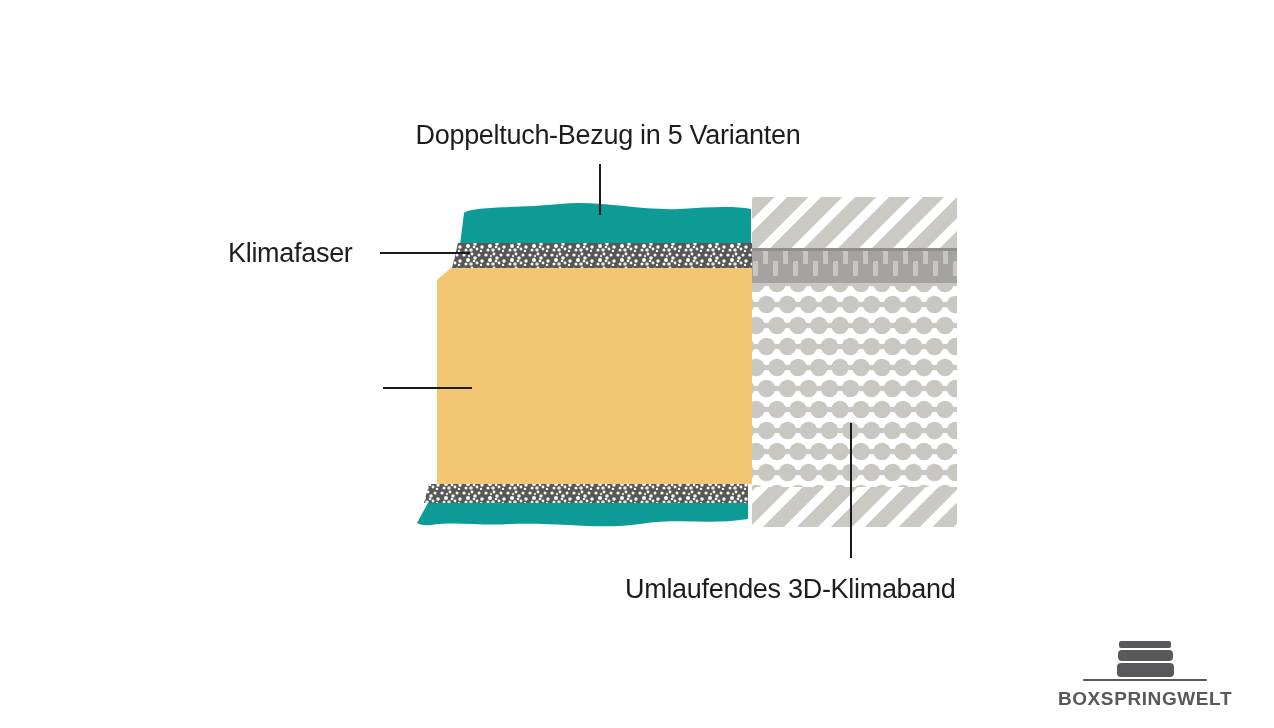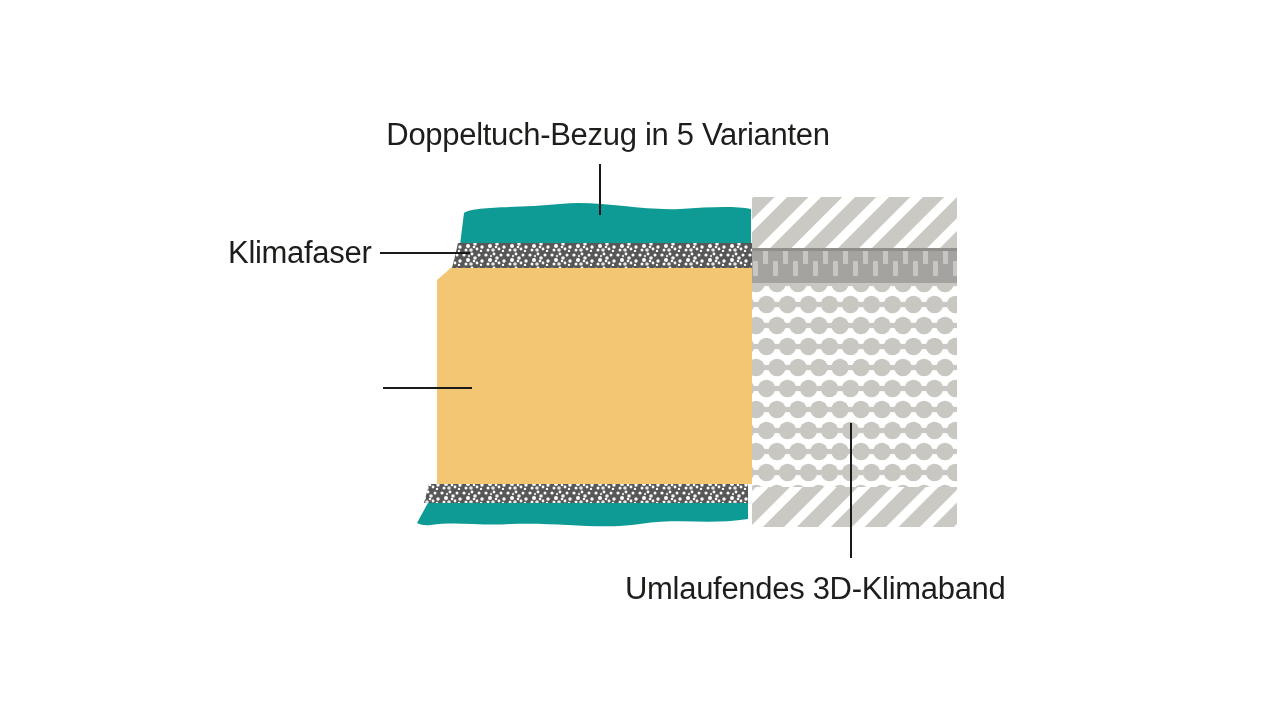--- a/index.html
+++ b/index.html
@@ -16,21 +16,21 @@
     overflow: hidden;
   }
   .diagram-svg {
     position: absolute;
     left: 0;
     top: 0;
   }
   .label {
     position: absolute;
     color: #1d1d1b;
-    font-size: 31px;
+    font-size: 27px;
     letter-spacing: -0.3px;
     white-space: nowrap;
     line-height: 32px;
   }
   .label-title {
     left: 608px;
     top: 119px;
     transform: translateX(-50%);
     text-align: center;
   }
@@ -158,14 +158,23 @@
     </g>
   </svg>
 
   <div class="label label-title">Doppeltuch-Bezug in 5 Varianten</div>
 
   <div class="label label-klimafaser">Klimafaser</div>
 
 
   <div class="label label-klimaband">Umlaufendes 3D-Klimaband</div>
 
+  <div class="logo">
+    <div style="display:flex;flex-direction:column;align-items:center;">
+      <div class="logo-bar logo-bar1"></div>
+      <div class="logo-bar logo-bar2"></div>
+      <div class="logo-bar logo-bar3"></div>
+      <div class="logo-base"></div>
+    </div>
+    <div class="logo-text">BOXSPRINGWELT</div>
+  </div>
 
 </div>
 
 </body></html>

